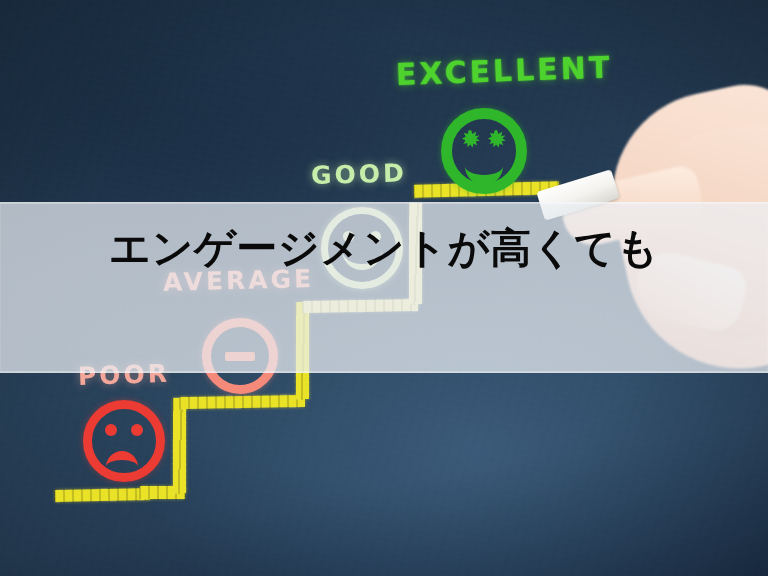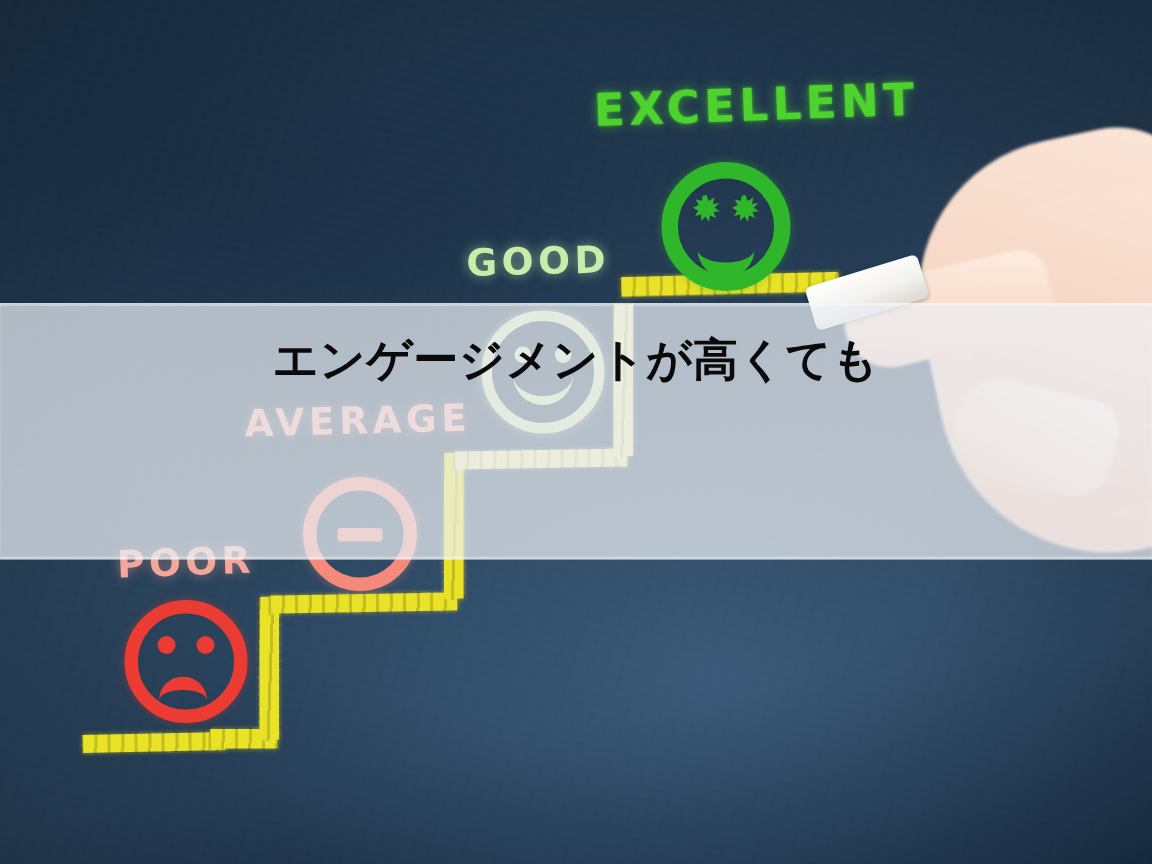--- a/index.html
+++ b/index.html
@@ -179,21 +179,21 @@
     position: absolute;
     left: 0; width: 768px;
     z-index: 9;
     text-align: center;
     color: #0a0a0a;
     font-family: "DejaVu Sans", "Liberation Sans", sans-serif;
     font-weight: 700;
     line-height: 1.28;
     letter-spacing: 0.5px;
   }
-  .hl-line { display: block; font-size: 30px; }
+  .hl-line { display: block; font-size: 41px; }
 </style>
 </head>
 <body>
 
 <div id="stage">
 
   <div class="board"></div>
   <div class="board-noise"></div>
 
   <div class="stair">

